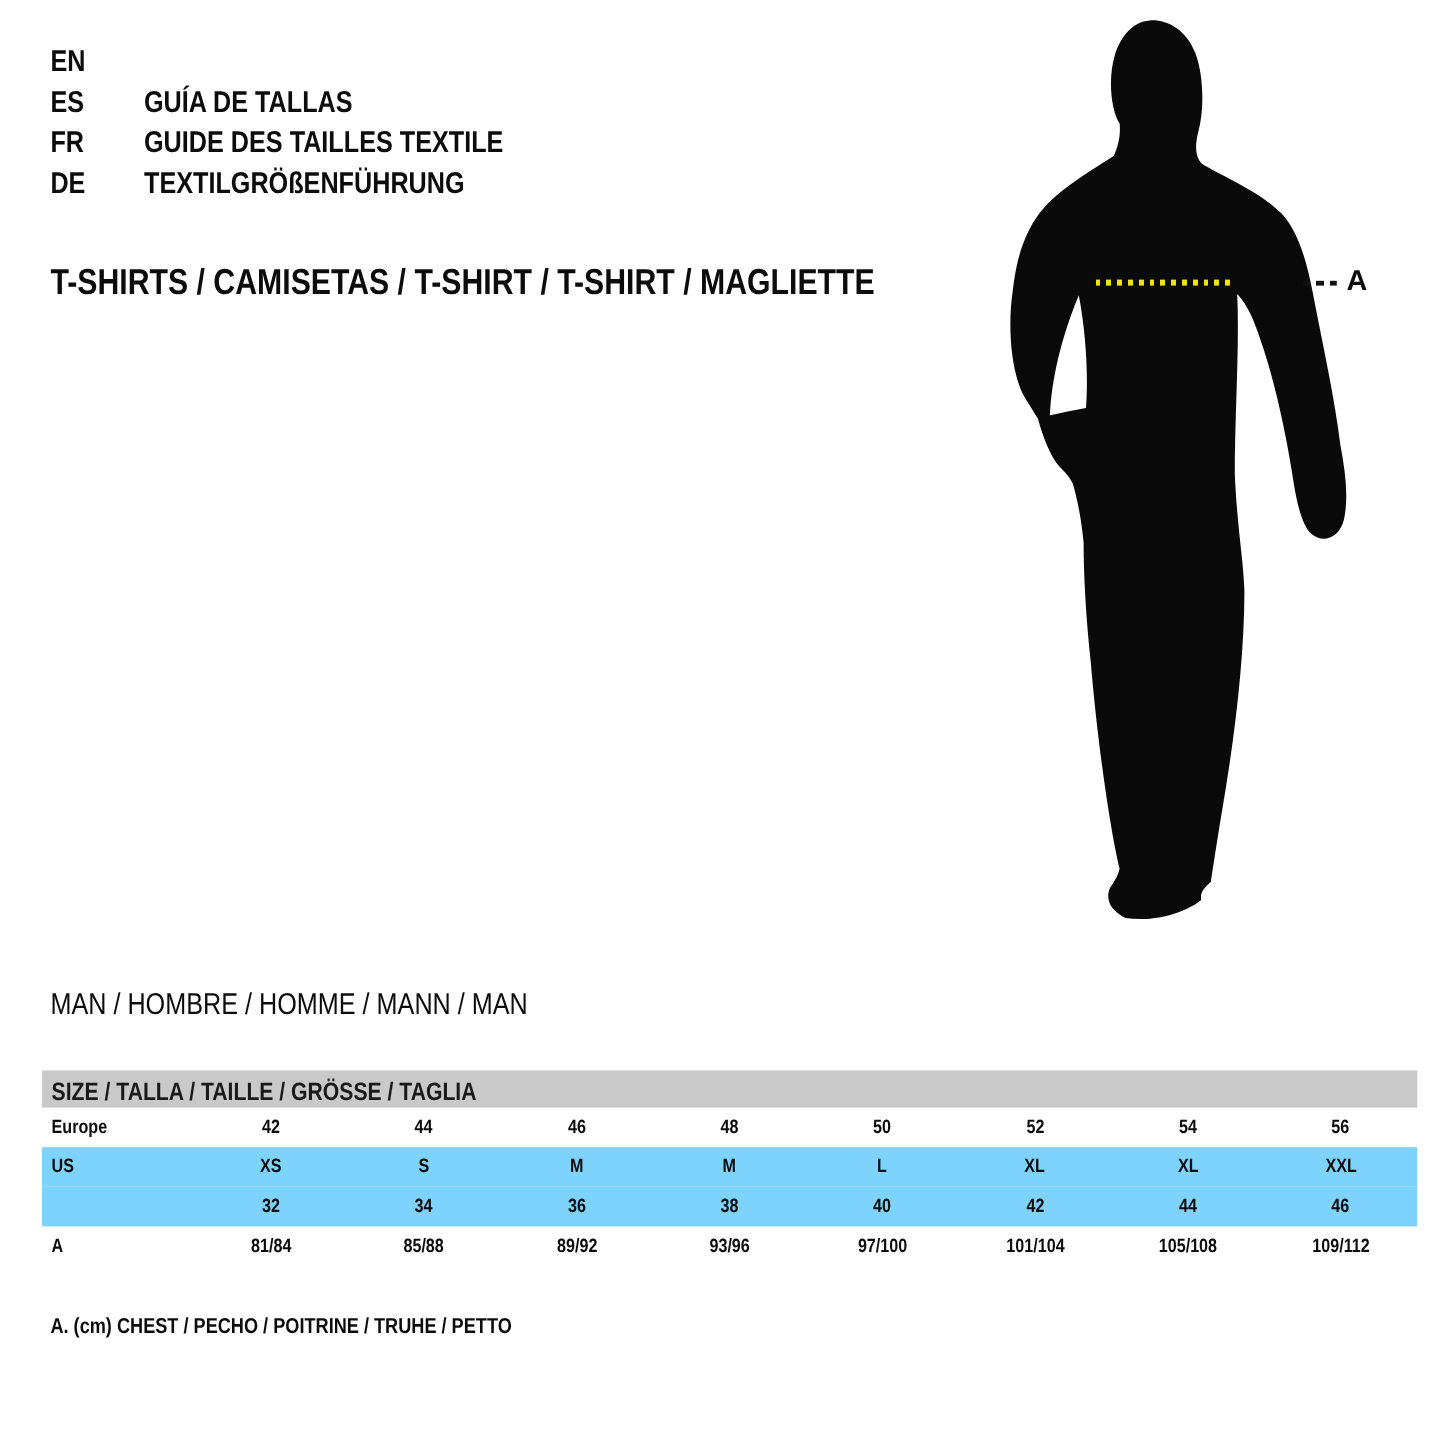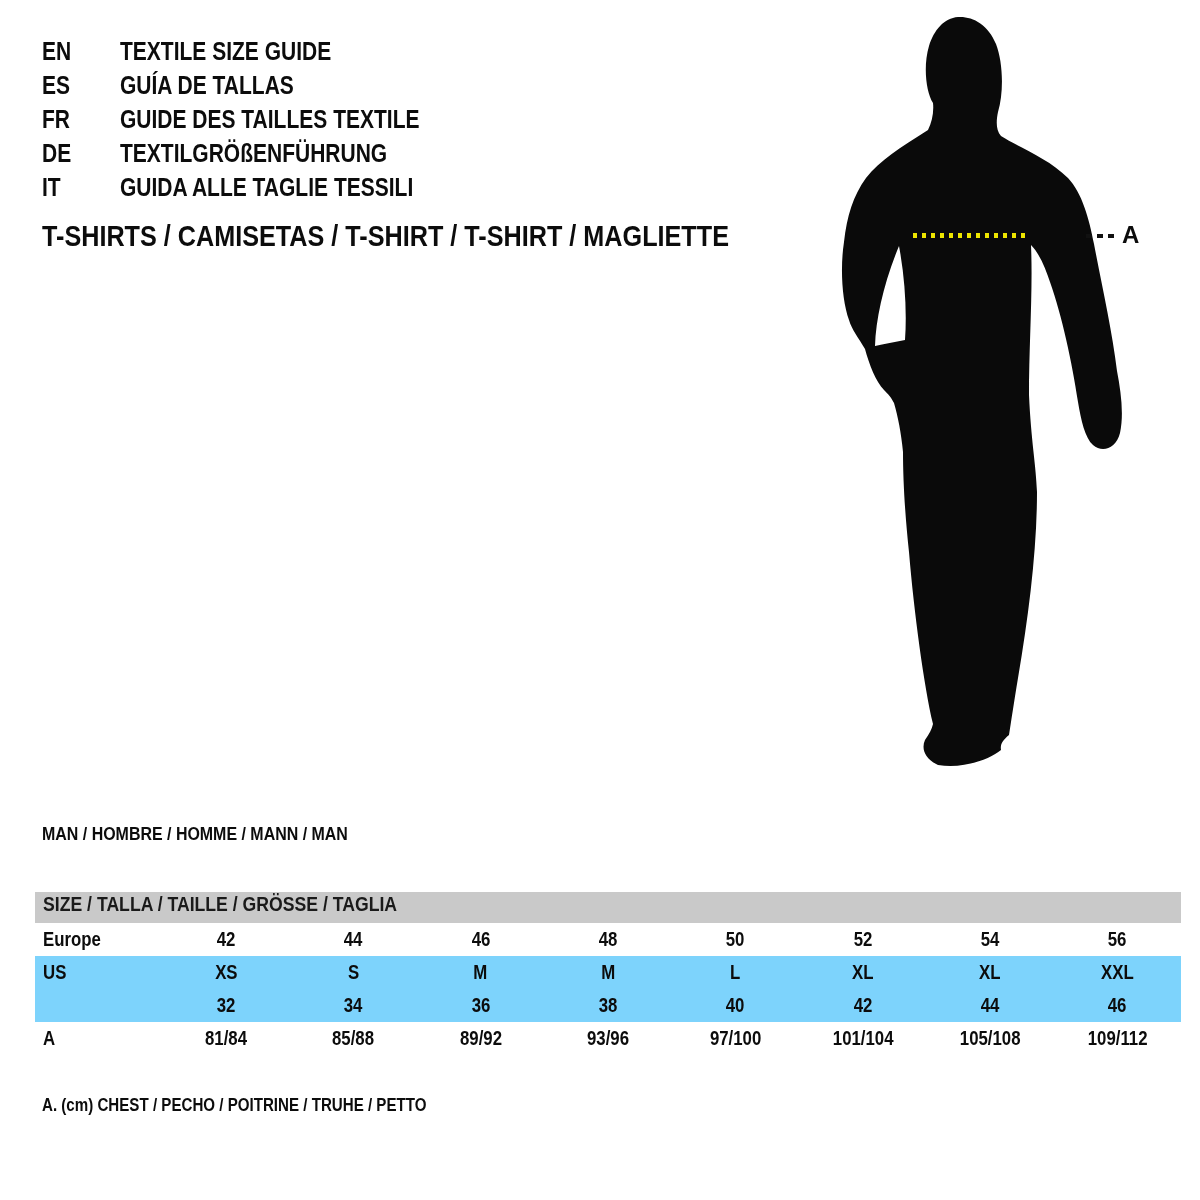--- a/index.html
+++ b/index.html
@@ -26,62 +26,57 @@
     position:absolute;left:913px;top:233px;width:117px;height:5px;
     background:repeating-linear-gradient(to right,var(--dot-color,#eee600) 0 4px,transparent 4px 9px);
   }
   #callout-dashes{
     position:absolute;left:1086px;top:234px;width:28px;height:4px;
     background:repeating-linear-gradient(to right,#111 0 6px,transparent 6px 11px);
   }
   #callout-label{position:absolute;left:1122px;top:221px;font-size:24px;font-weight:700;}
 
   
-  #man-heading{position:absolute;left:42px;top:823px;font-size:19px;font-weight:700;}
+  #man-heading{position:absolute;left:42px;top:823px;font-size:25px;font-weight:400;}
 
   
   #size-table{position:absolute;left:35px;top:892px;width:1146px;}
   #table-header{
-    height:31px;background:#c9c9c9;display:flex;align-items:flex-start;
+    height:31px;background:#c9c9c9;display:flex;align-items:flex-end;
     padding-left:8px;box-sizing:border-box;font-size:21px;font-weight:700;color:#1a1a1a;
   }
   .t-row{display:grid;grid-template-columns:repeat(9,1fr);height:33px;align-items:center;
-    font-size:20px;font-weight:700;}
+    font-size:16px;font-weight:700;}
   .t-row.shaded{background:#7dd3fc;}
   .t-cell{text-align:center;}
   .t-cell.label{text-align:left;padding-left:8px;}
 
   
   #footnote{position:absolute;left:42px;top:1095px;font-size:18px;font-weight:700;}
 </style>
 </head>
 <body>
 
 <div id="canvas">
 
   <div id="language-list">
       <div class="lang-row">
         <span class="lang-code"><span class="cond">EN</span></span>
-        <span><span class="cond">TEXTILE SIZE GUIDE</span></span>
       </div>
       <div class="lang-row">
         <span class="lang-code"><span class="cond">ES</span></span>
         <span><span class="cond">GUÍA DE TALLAS</span></span>
       </div>
       <div class="lang-row">
         <span class="lang-code"><span class="cond">FR</span></span>
         <span><span class="cond">GUIDE DES TAILLES TEXTILE</span></span>
       </div>
       <div class="lang-row">
         <span class="lang-code"><span class="cond">DE</span></span>
         <span><span class="cond">TEXTILGRÖßENFÜHRUNG</span></span>
-      </div>
-      <div class="lang-row">
-        <span class="lang-code"><span class="cond">IT</span></span>
-        <span><span class="cond">GUIDA ALLE TAGLIE TESSILI</span></span>
       </div>
     </div>
 
   <div id="categories">
     <div class="cat-line">
       <span class="cond">T-SHIRTS / CAMISETAS / T-SHIRT / T-SHIRT / MAGLIETTE</span>
     </div>
   </div>
 
   <div id="figure-area">

